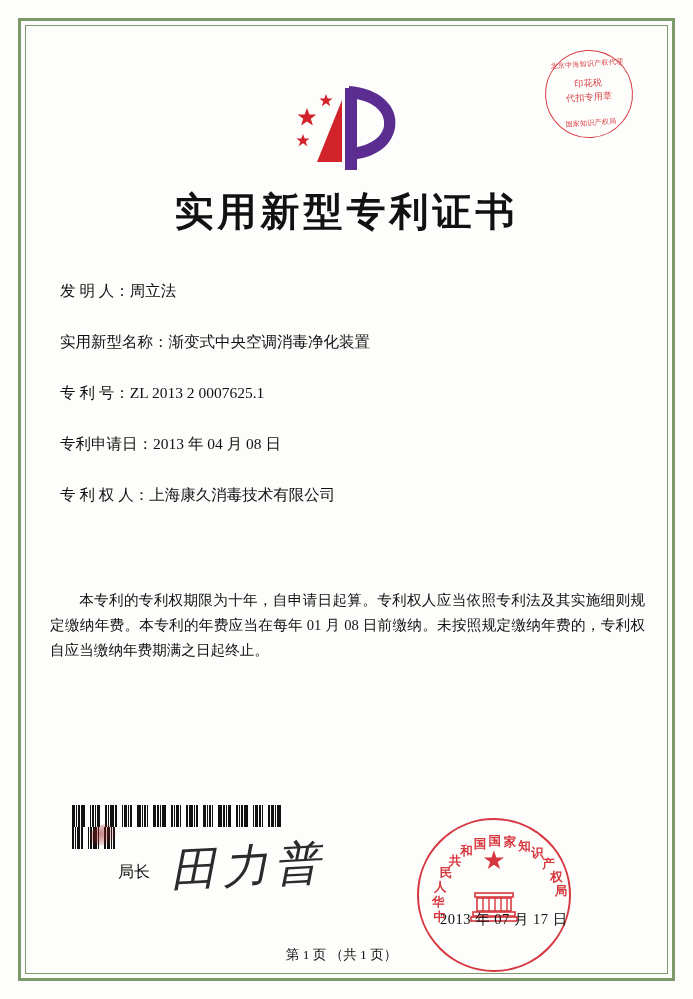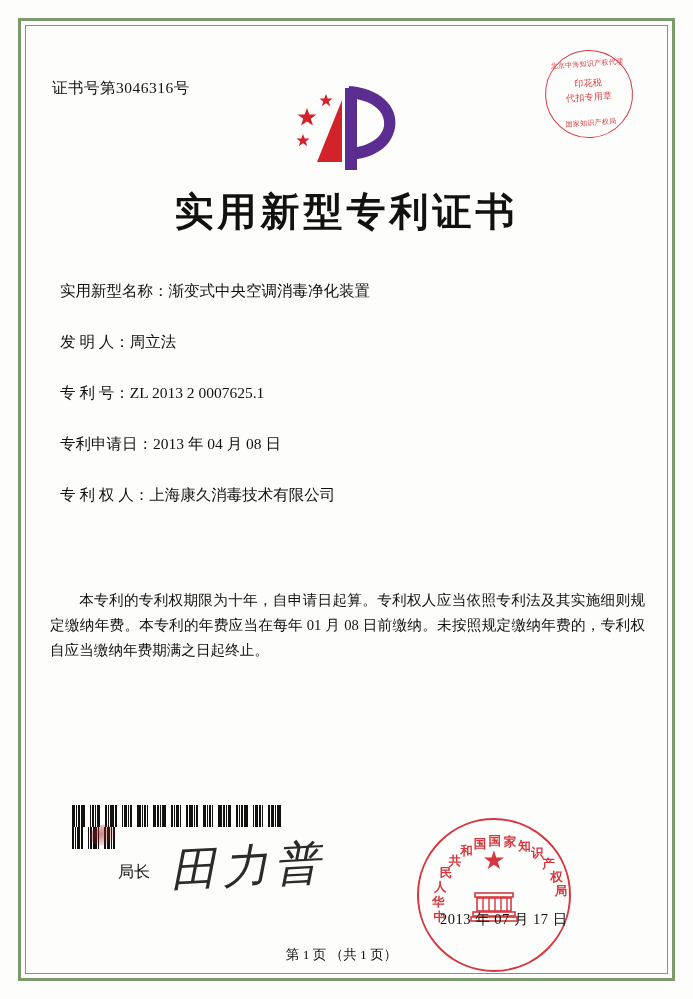--- a/index.html
+++ b/index.html
@@ -245,21 +245,20 @@
   }
 </style>
 </head>
 <body>
 
 <div class="page">
 
   <div class="border-outer"></div>
   <div class="border-inner"></div>
 
-  <div class="cert-number">证书号第3046316号</div>
 
   <div class="top-seal">
     <div class="ts-arc-top">北京中海知识产权代理</div>
     <div class="ts-mid1">印花税</div>
     <div class="ts-mid2">代扣专用章</div>
     <div class="ts-arc-bottom">国家知识产权局</div>
   </div>
 
   <div class="logo">
     <svg width="120" height="92" viewBox="0 0 120 92" xmlns="http://www.w3.org/2000/svg">
@@ -272,24 +271,24 @@
       <polygon fill="#d2222a" points="20,26 22.4,32.6 29.4,32.6 23.8,36.8 25.9,43.4 20,39.4 14.1,43.4 16.2,36.8 10.6,32.6 17.6,32.6"></polygon>
       <polygon fill="#d2222a" points="39,12 40.7,16.6 45.6,16.6 41.7,19.5 43.2,24.2 39,21.3 34.8,24.2 36.3,19.5 32.4,16.6 37.3,16.6"></polygon>
       <polygon fill="#d2222a" points="16,52 17.7,56.6 22.6,56.6 18.7,59.5 20.2,64.2 16,61.3 11.8,64.2 13.3,59.5 9.4,56.6 14.3,56.6"></polygon>
     </svg>
   </div>
 
   <div class="main-title">实用新型专利证书</div>
 
   <div class="fields">
     <div class="field-row">
+      <span class="field-label">发 明 人：</span><span class="field-value">周立法</span>
+    </div>
+    <div class="field-row">
       <span class="field-label">实用新型名称：</span><span class="field-value">渐变式中央空调消毒净化装置</span>
-    </div>
-    <div class="field-row">
-      <span class="field-label">发 明 人：</span><span class="field-value">周立法</span>
     </div>
     <div class="field-row">
       <span class="field-label">专 利 号：</span><span class="field-value">ZL 2013 2 0007625.1</span>
     </div>
     <div class="field-row">
       <span class="field-label">专利申请日：</span><span class="field-value">2013 年 04 月 08 日</span>
     </div>
     <div class="field-row">
       <span class="field-label">专 利 权 人：</span><span class="field-value">上海康久消毒技术有限公司</span>
     </div>

